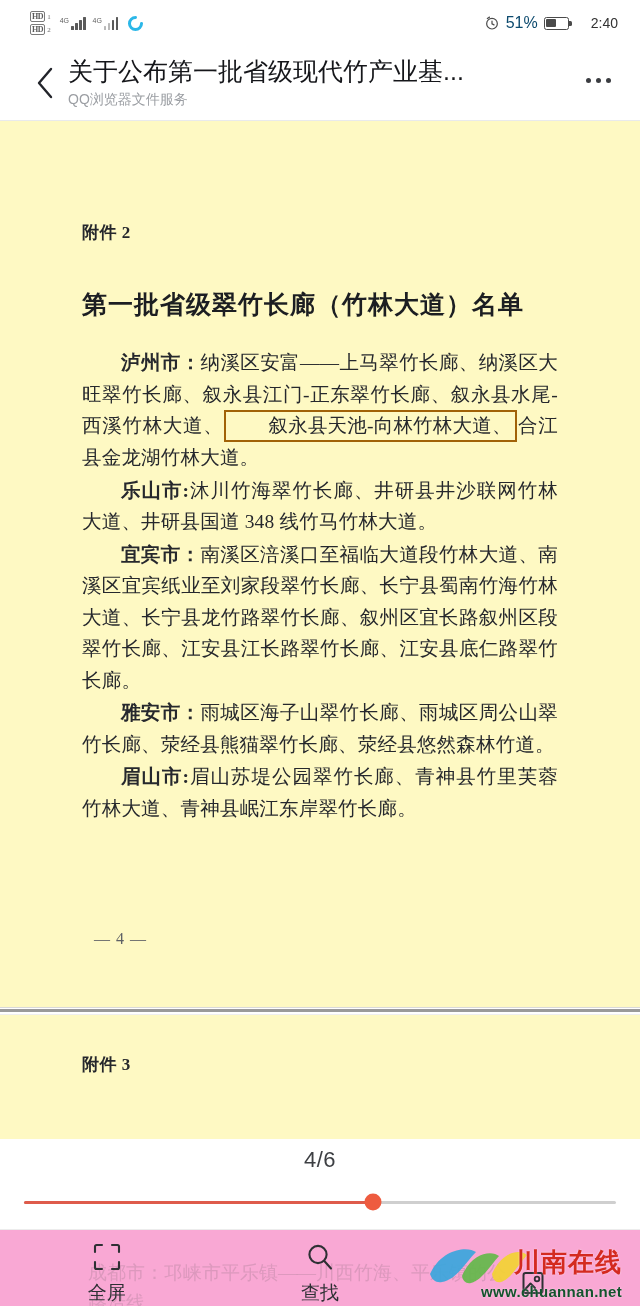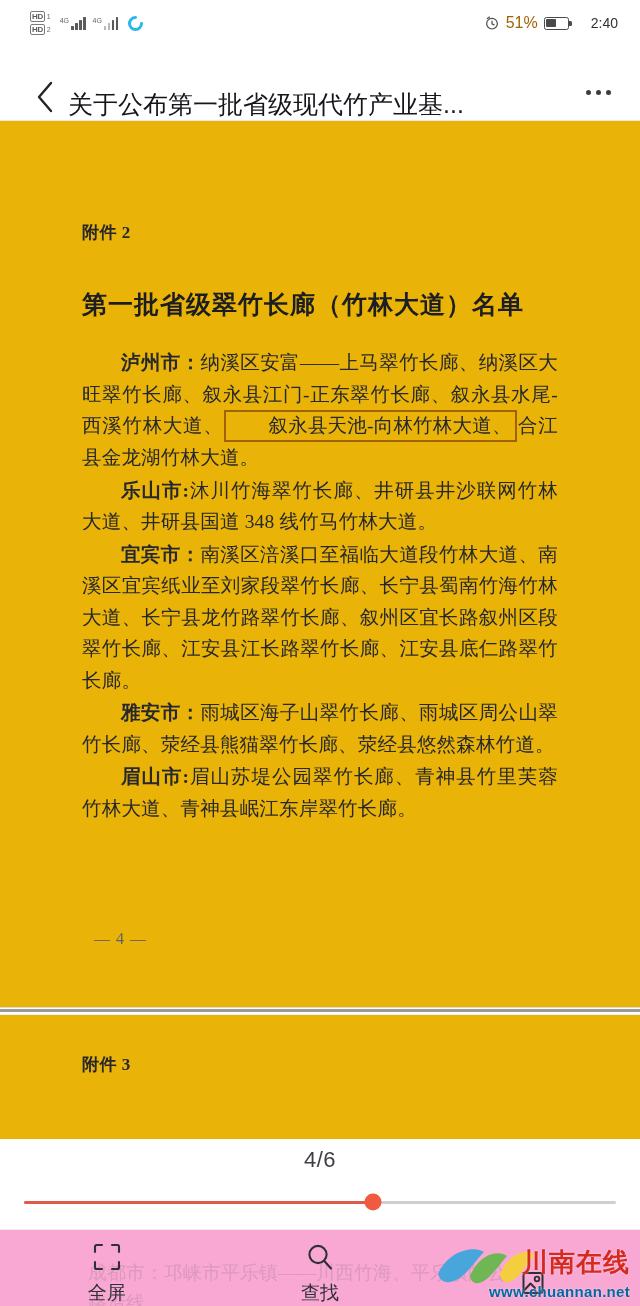--- a/index.html
+++ b/index.html
@@ -23,21 +23,21 @@
   .status-bar {
     height: 46px;
     flex: 0 0 46px;
     background: #ffffff;
     display: flex;
     align-items: center;
     justify-content: space-between;
     padding: 0 22px 0 30px;
   }
   .status-left { display: flex; align-items: center; gap: 4px; }
-  .hd-stack { display: flex; flex-direction: column; gap: 2px; margin-right: 2px; }
+  .hd-stack { display: flex; flex-direction: column; gap: 2px; margin-right: 2px; font-family: Liberation Serif, serif; }
   .hd-row { display: flex; align-items: center; gap: 2px; }
   .hd-badge {
     font-size: 8px;
     line-height: 9px;
     font-weight: 700;
     color: #5a5a5a;
     border: 1px solid #7a7a7a;
     border-radius: 2px;
     padding: 0 1px;
     letter-spacing: -0.4px;
@@ -49,38 +49,38 @@
   .bars i { display: block; width: 2.5px; background: #5a5a5a; border-radius: .5px; }
   .bars i:nth-child(1) { height: 4px; }
   .bars i:nth-child(2) { height: 7px; }
   .bars i:nth-child(3) { height: 10px; }
   .bars i:nth-child(4) { height: 13px; }
   .bars.dim i:nth-child(1),
   .bars.dim i:nth-child(2) { background: #b9b9b9; }
   .wifi-swirl { margin-left: 5px; width: 17px; height: 17px; }
   .status-right { display: flex; align-items: center; gap: 6px; }
   .alarm-ic { width: 16px; height: 16px; }
-  .batt-pct { font-size: 16px; color: #a16207; letter-spacing: 0; }
+  .batt-pct { font-size: 16px; color: #0c4a6e; letter-spacing: 0; }
   .battery {
     width: 25px; height: 13px; border: 1.6px solid #4a4a4a;
     border-radius: 2.5px; position: relative; display: flex; align-items: center;
     padding: 1.4px;
   }
   .battery::after {
     content: ""; position: absolute; right: -4px; top: 3.4px;
     width: 2.4px; height: 5px; background: #4a4a4a; border-radius: 0 1.5px 1.5px 0;
   }
   .battery .fill { height: 100%; width: 52%; background: #4a4a4a; border-radius: 1px; }
   .clock { font-size: 14px; color: #333; margin-left: 16px; }
 
   
   .app-header {
     flex: 0 0 74px;
     display: flex;
-    align-items: flex-end;
+    align-items: center;
     padding: 0 14px 0 28px;
     background: #ffffff;
     position: relative;
   }
   .back-btn {
     width: 34px; height: 46px; flex: 0 0 34px;
     display: flex; align-items: center; justify-content: center;
     cursor: pointer;
   }
   .title-wrap { flex: 1 1 auto; min-width: 0; margin-left: 6px; margin-top: -3px; }
@@ -112,21 +112,21 @@
   .header-sep { height: 1px; background: #e9eaec; width: 100%; flex: 0 0 1px; }
 
   
   .viewer {
     flex: 1 1 auto;
     position: relative;
     background: #f3f3f3;
     overflow: hidden;
   }
   .page {
-    background: #eab308;
+    background: #fef9c3;
     position: relative;
     padding: 0 0;
   }
   .page-1 { height: 886px; }
   .page-gap {
     height: 8px;
     background: #ffffff;
     border-top: 1px solid #d9d9d9;
     border-bottom: 1px solid #efefef;
     position: relative;
@@ -272,21 +272,21 @@
     color: rgba(80,80,80,0.17);
     pointer-events: none;
     white-space: nowrap;
     z-index: 1;
   }
   .ghost2 { top: 1288px; }
 
   
   .watermark {
     position: absolute;
-    right: 4px;
+    right: 12px;
     bottom: 4px;
     width: 210px;
     height: 70px;
     pointer-events: none;
     z-index: 5;
   }
   .wm-text {
     position: absolute;
     right: 6px;
     bottom: 22px;
@@ -295,21 +295,21 @@
     color: #d42a20;
     letter-spacing: 1px;
     text-shadow: 0 0 2px rgba(255,255,255,.65);
   }
   .wm-url {
     position: absolute;
     right: 6px;
     bottom: 2px;
     font-size: 15px;
     font-weight: 700;
-    color: #0369a1;
+    color: #14532d;
     letter-spacing: 0.3px;
     text-shadow: 0 0 2px rgba(255,255,255,.6);
   }
   .wm-leaf { position: absolute; left: 8px; bottom: 14px; }
 </style>
 </head>
 <body>
 
 <div id="app">
 
@@ -362,20 +362,21 @@
   </div>
 
   <div class="app-header">
     <div class="back-btn">
       <svg width="20" height="34" viewBox="0 0 20 34">
         <path d="M16 3 L4 17 L16 31" fill="none" stroke="#22242a" stroke-width="2.4" stroke-linecap="round" stroke-linejoin="round"></path>
       </svg>
     </div>
     <div class="title-wrap">
       <div class="doc-title">关于公布第一批省级现代竹产业基...</div>
+      <div class="doc-sub">QQ浏览器文件服务</div>
     </div>
     <div class="more-btn">
       <span></span>
       <span></span>
       <span></span>
     </div>
   </div>
   <div class="header-sep"></div>
 
   <div class="viewer">

